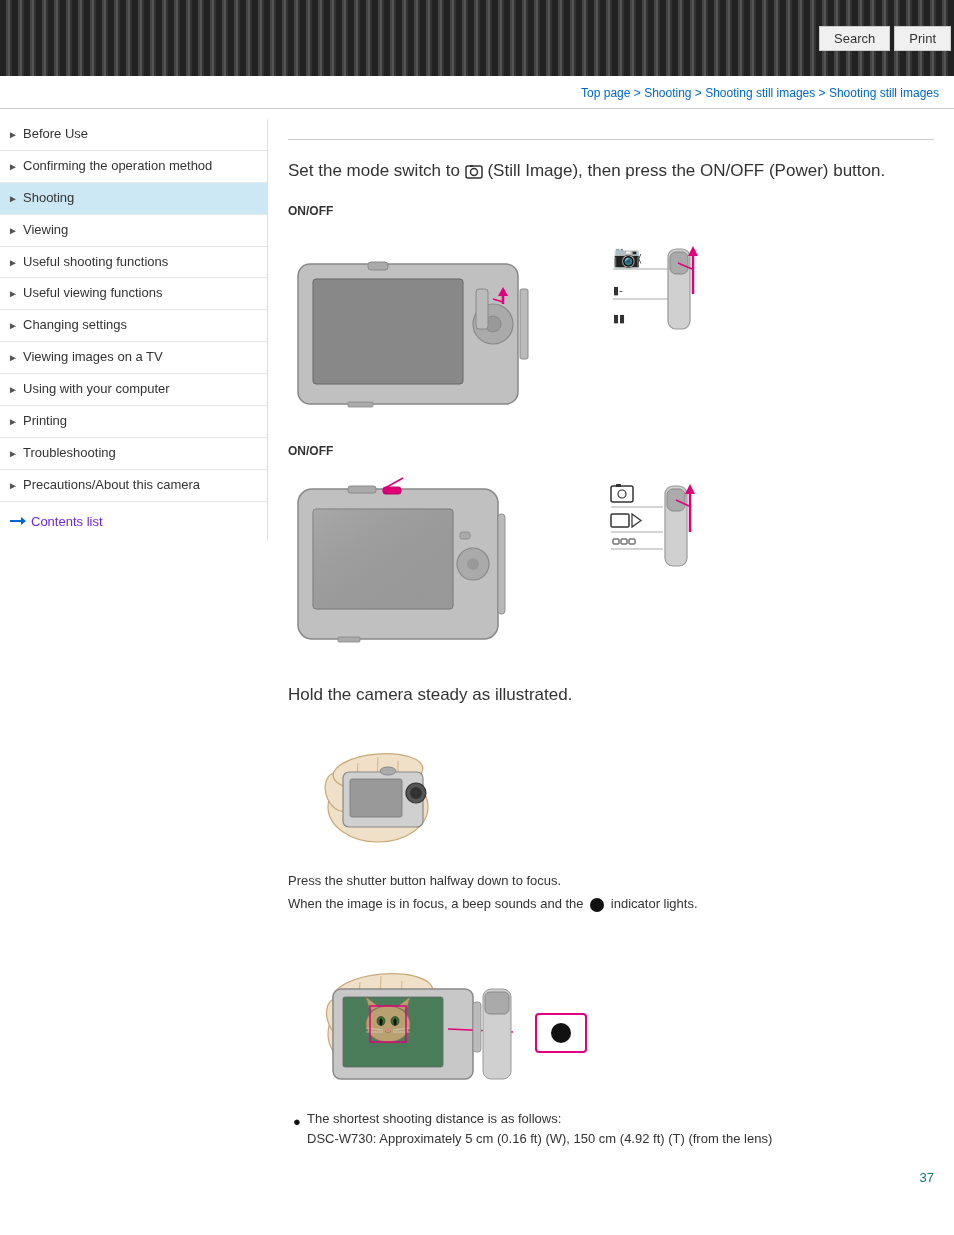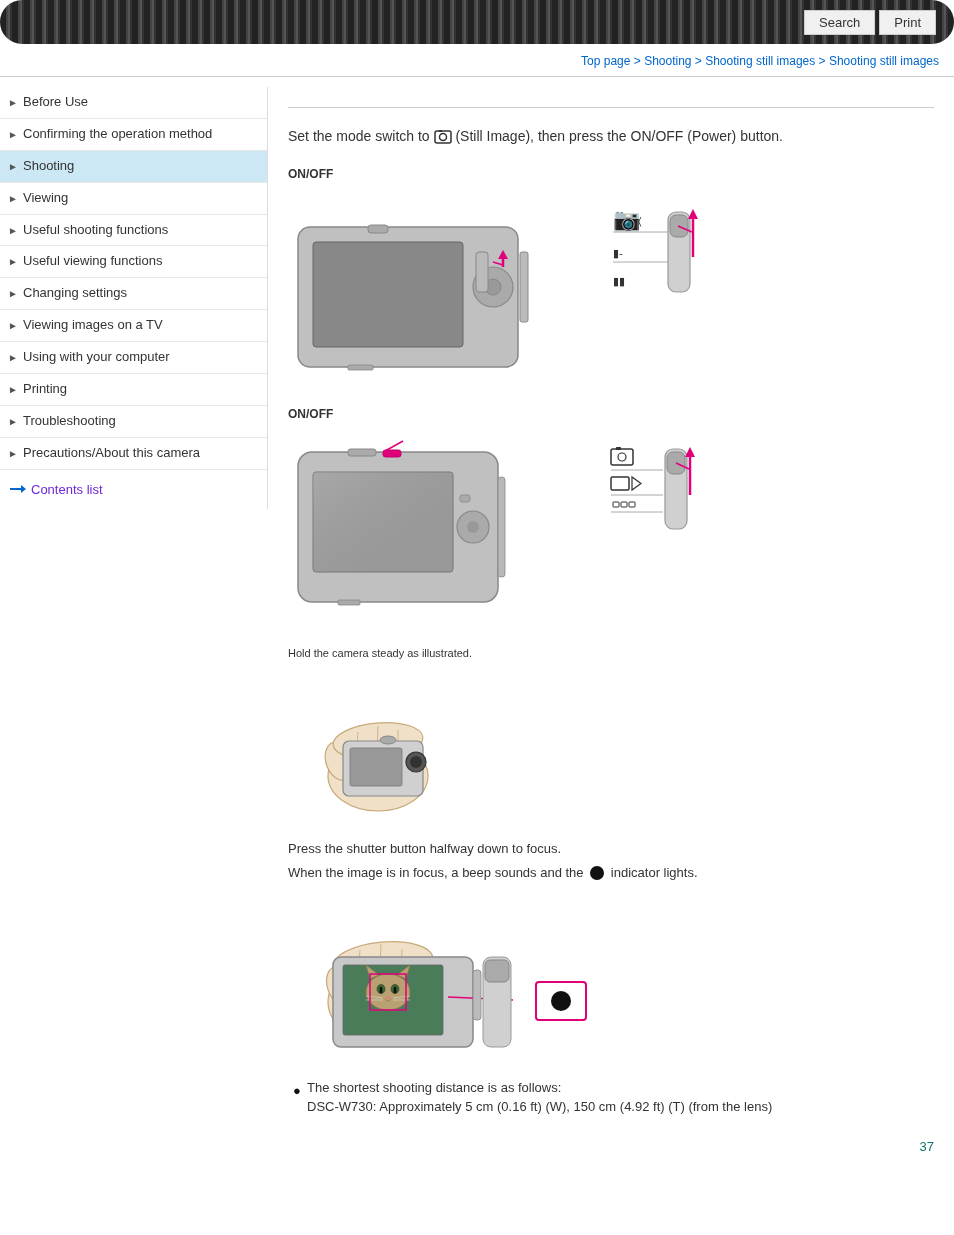--- a/index.html
+++ b/index.html
@@ -7,26 +7,25 @@
 
     
     .header {
       background: repeating-linear-gradient(
         90deg,
         #222 0px, #222 6px,
         #444 6px, #444 8px,
         #555 8px, #555 10px,
         #333 10px, #333 12px
       );
-      height: 44px;
+      height: 76px;
       display: flex;
       align-items: center;
       justify-content: flex-end;
-      padding-right: 18px;
-      border-radius: 26px;
+      padding-right: 3px;
     }
     .header-btn {
       background: #f0f0f0;
       border: 1px solid #ccc;
       padding: 4px 14px;
       margin-left: 4px;
       cursor: pointer;
       font-size: 13px;
       color: #333;
     }
@@ -114,21 +113,21 @@
     
     .content {
       flex: 1;
       padding: 10px 20px 30px 20px;
       font-size: 13px;
       line-height: 1.5;
     }
 
     .content-intro {
       margin-bottom: 18px;
-      font-size: 14px;
+      font-size: 17px;
     }
 
     .section-divider {
       border: none;
       border-top: 1px solid #ccc;
       margin: 10px 0 18px 0;
     }
 
     .diagram-container {
       margin: 14px 0 20px 0;
@@ -141,22 +140,22 @@
       font-weight: bold;
       font-size: 12px;
       margin-bottom: 6px;
     }
 
     .camera-group {
       margin-bottom: 28px;
     }
 
     .hold-text {
-      margin: 12px 0 24px 0;
-      font-size: 11px;
+      margin: 12px 0 10px 0;
+      font-size: 17px;
     }
 
     .hand-diagram {
       margin: 10px 0 18px 0;
     }
 
     .shutter-text {
       margin: 14px 0 4px 0;
     }
     .focus-text {

